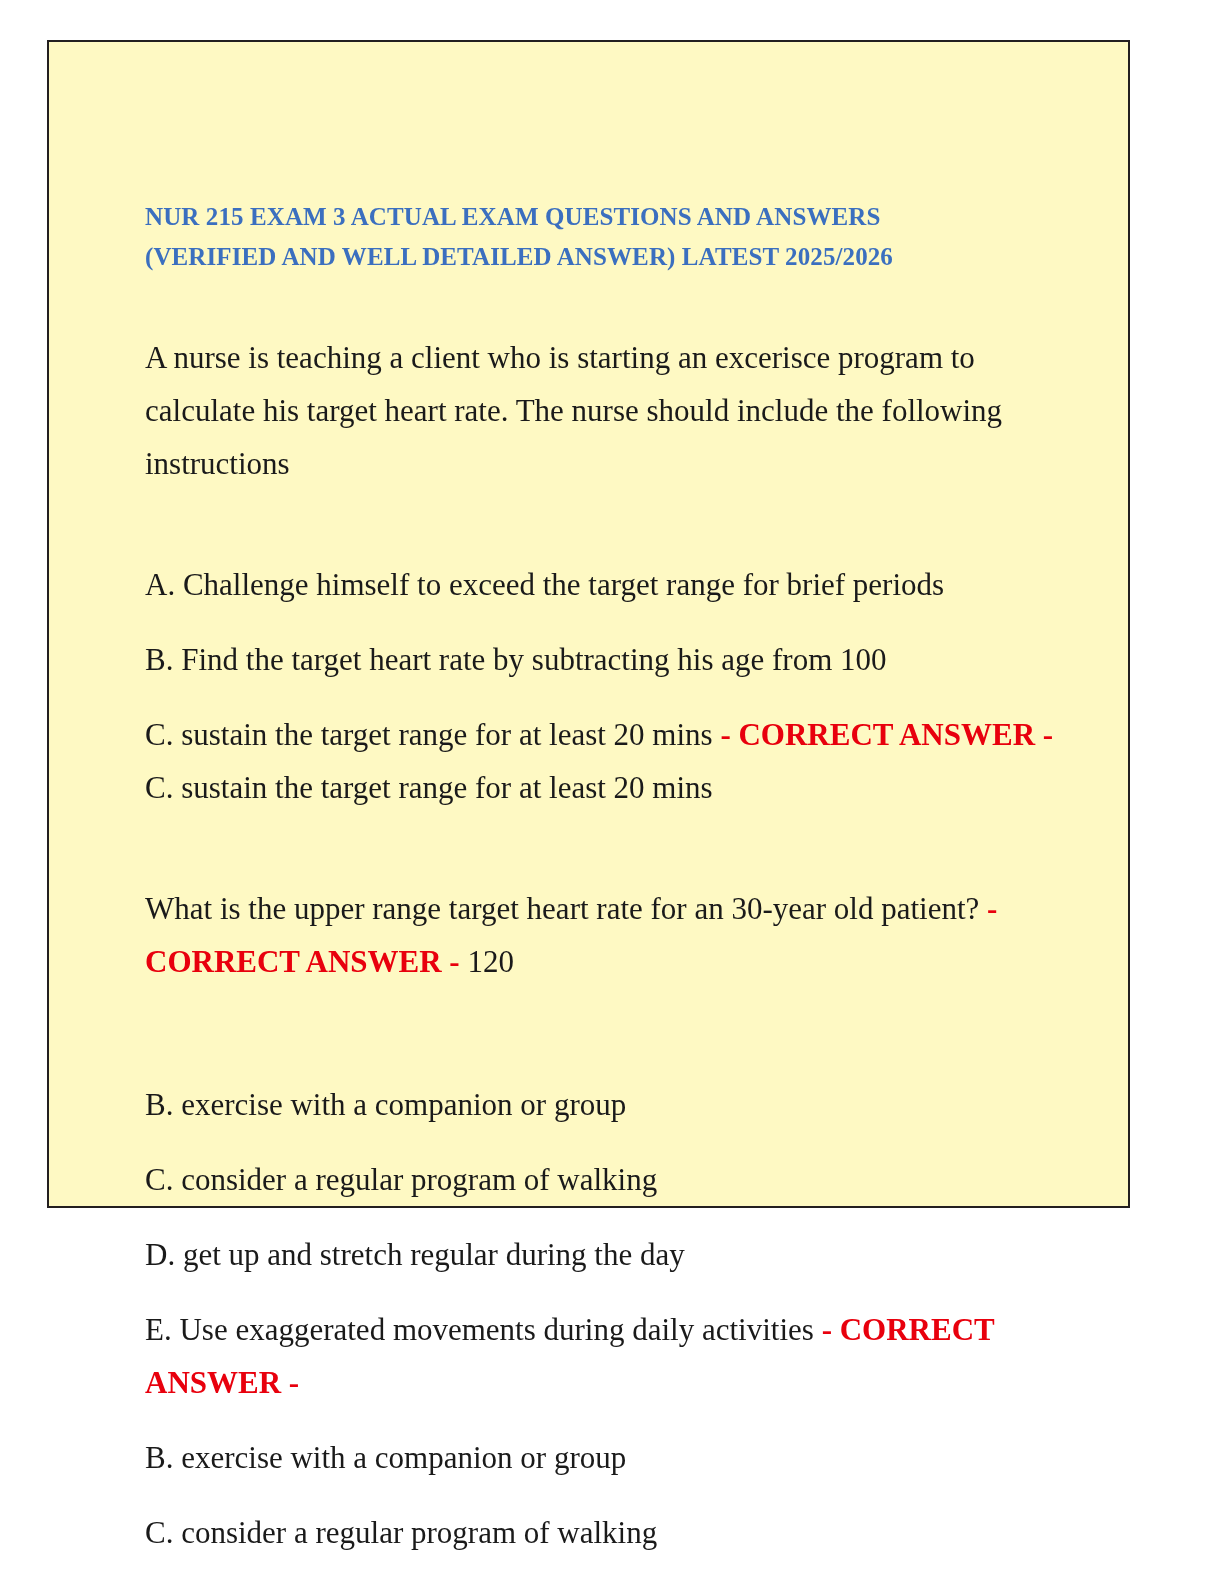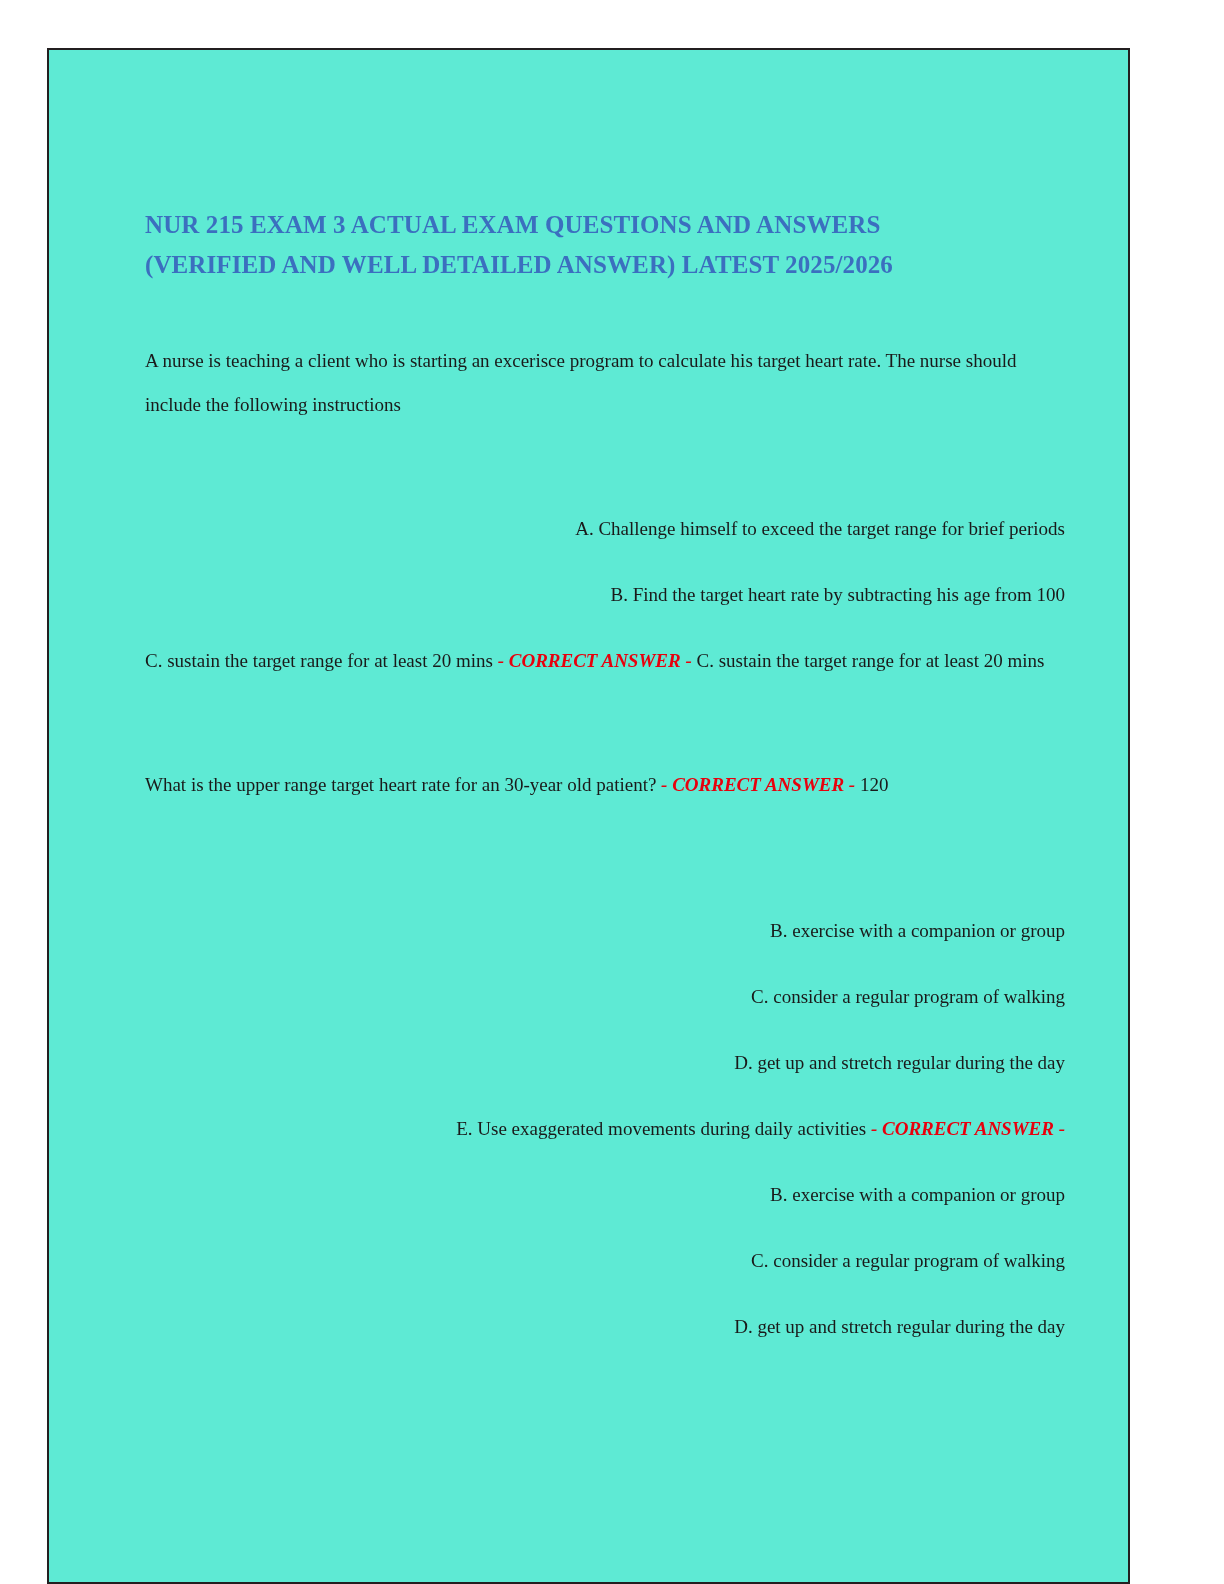--- a/index.html
+++ b/index.html
@@ -9,62 +9,60 @@
   }
   body {
     width: 1224px;
     height: 1584px;
     font-family: "Liberation Serif", serif;
     color: #1a1a1a;
   }
   .page {
     position: absolute;
     left: 47px;
-    top: 48px;
+    top: 40px;
     width: 1083px;
-    height: 1536px;
+    height: 1168px;
     border: 2px solid #231f20;
-    background: #5eead4;
+    background: #fef9c3;
     box-sizing: border-box;
   }
   .content {
     position: absolute;
     left: 96px;
     top: 155px;
     width: 920px;
   }
   .doc-title {
     color: #3b6fbf;
     font-weight: bold;
     font-size: 25px;
     line-height: 40px;
     letter-spacing: 0.1px;
     margin: 0 0 54px 0;
     max-width: 860px;
   }
   .para {
-    font-size: 19px;
-    line-height: 44px;
-    margin: 16px 0 28px 0;
+    font-size: 31px;
+    line-height: 53px;
+    margin: 4px 0 28px 0;
     color: #1a1a1a;
   }
   .para.tight {
     margin-bottom: 22px;
-    text-align: right;
   }
   .gap-lg {
     height: 36px;
   }
   .gap-md {
     height: 22px;
   }
   .answer {
     color: #e8000d;
     font-weight: bold;
-    font-style: italic;
   }
   .plain {
     color: #1a1a1a;
     font-weight: normal;
   }
 </style>
 </head>
 <body>
 
 <div class="page">

